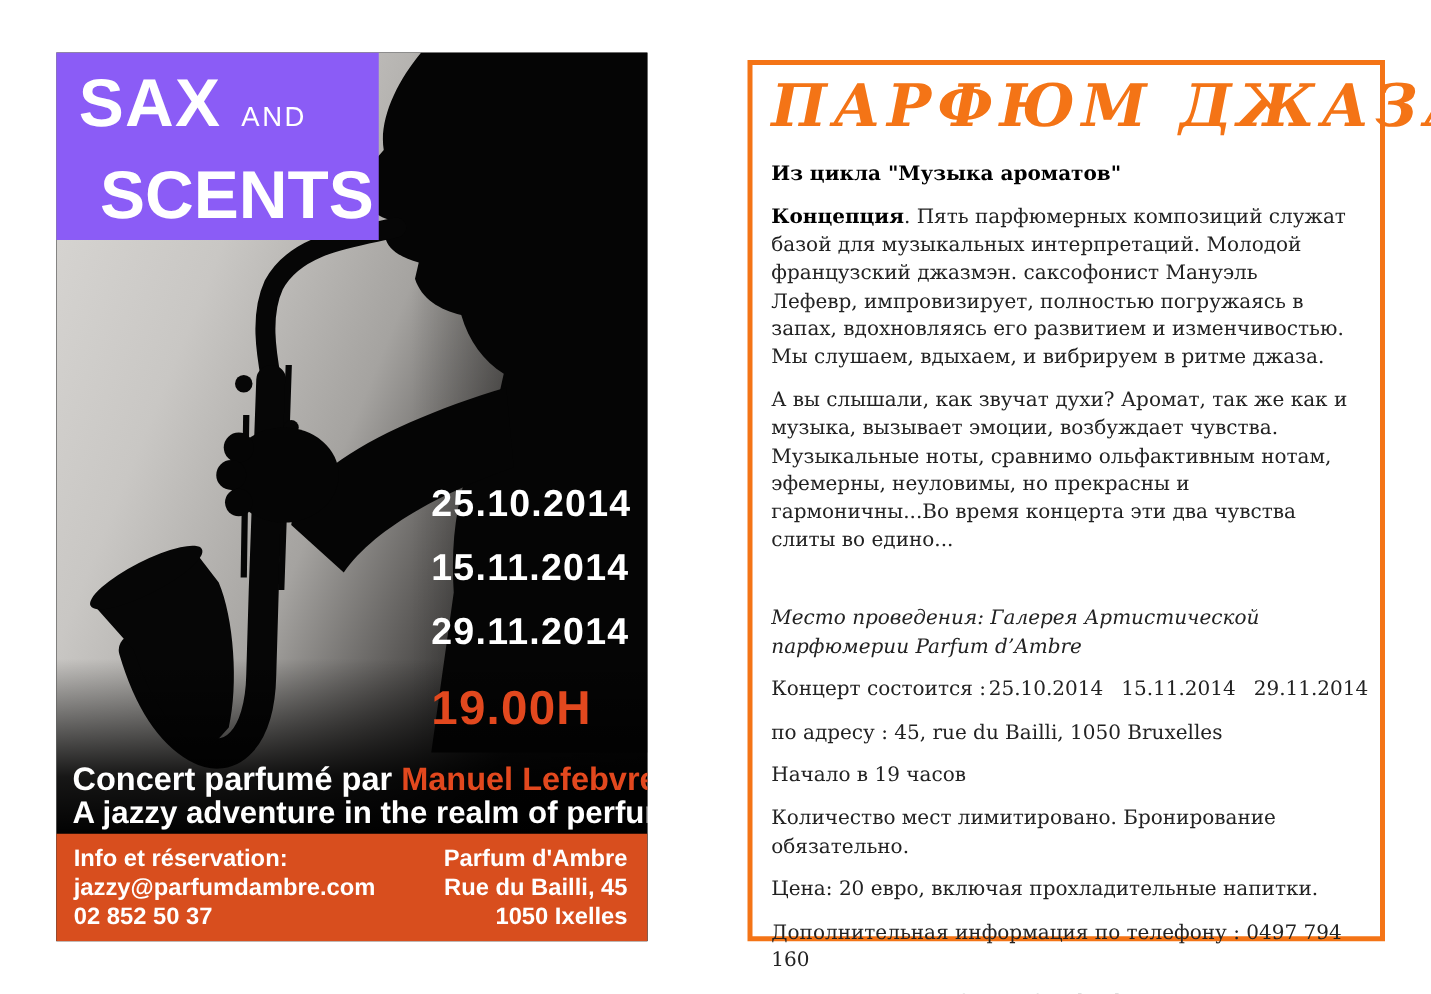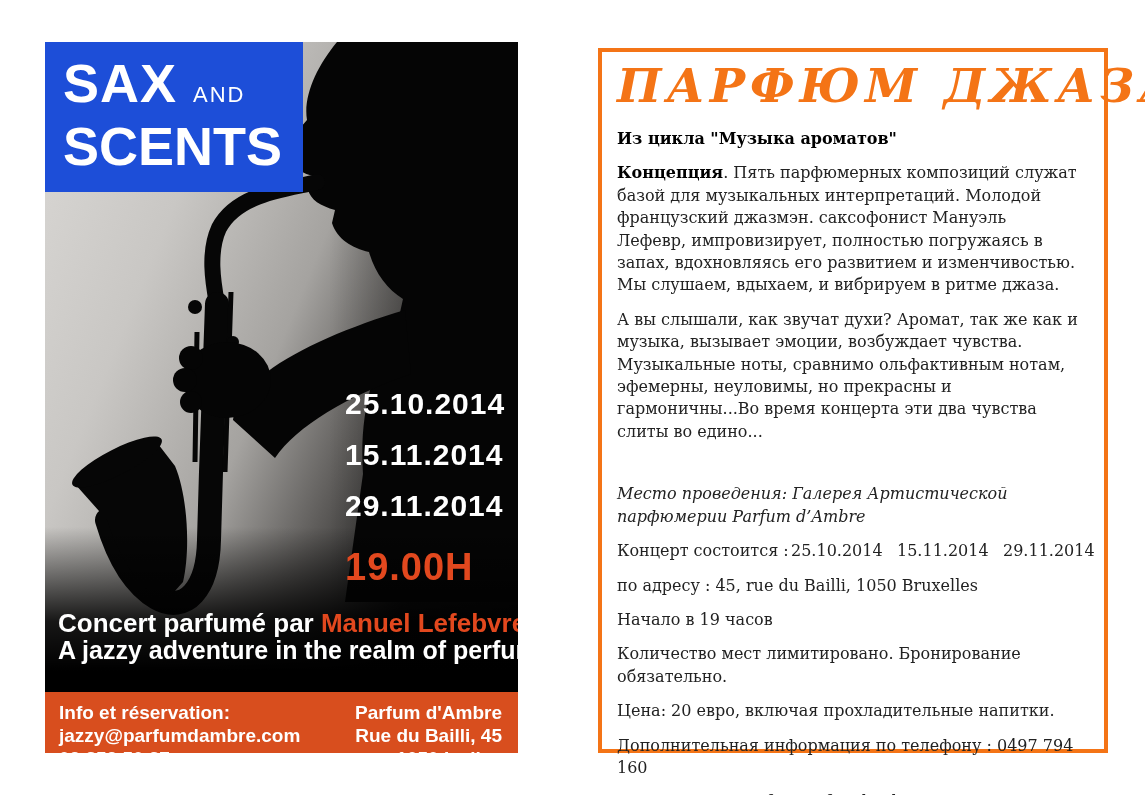--- a/index.html
+++ b/index.html
@@ -11,38 +11,38 @@
 
   
   .poster {
     position:absolute; left:45px; top:42px; width:473px; height:711px;
     background:#101010; overflow:hidden;
   }
   .poster svg.photo { position:absolute; inset:0; display:block; }
 
   .pt-block {
     position:absolute; left:0; top:0; width:258px; height:150px;
-    background:#1d4ed8; color:#fff; padding:10px 4px 0 18px;
+    background:#8b5cf6; color:#fff; padding:10px 4px 0 18px;
   }
   .pt-row { display:flex; align-items:baseline; }
   .pt-sax { font-size:54px; font-weight:bold; letter-spacing:1px; line-height:62px; }
   .pt-and { font-size:22px; font-weight:normal; margin-left:16px; letter-spacing:2px; }
-  .pt-scents { font-size:54px; font-weight:bold; letter-spacing:0px; line-height:60px; margin-top:2px; }
+  .pt-scents { font-size:54px; font-weight:bold; letter-spacing:0px; line-height:60px; margin-top:12px;text-align:right; }
 
   .dates { position:absolute; left:300px; top:345px; color:#fff; }
   .date-line { font-size:30px; font-weight:bold; height:51px; letter-spacing:1px; }
   .time-line { font-size:38px; font-weight:bold; color:#E2481E; margin-top:6px; letter-spacing:1px; }
 
   .credit { position:absolute; left:13px; top:567px; right:6px; color:#fff; }
   .credit-l1 { font-size:26px; font-weight:bold; line-height:28px; white-space:nowrap; }
   .credit-l1 .orange { color:#E2481E; }
   .credit-l2 { font-size:25px; font-weight:bold; line-height:26px; white-space:nowrap; }
 
   .p-footer {
-    position:absolute; left:0; right:0; bottom:0; height:61px;
+    position:absolute; left:0; right:0; bottom:0; height:86px;
     background:#D84E1E; color:#fff; display:flex; justify-content:space-between;
     padding:9px 16px 0 14px;
   }
   .pf-col { font-size:19px; font-weight:bold; line-height:23px; }
   .pf-right { text-align:right; }
 
   
   .flyer {
     position:absolute; left:598px; top:48px; width:510px; height:705px;
     border:4px solid #F47416; background:#fff;

